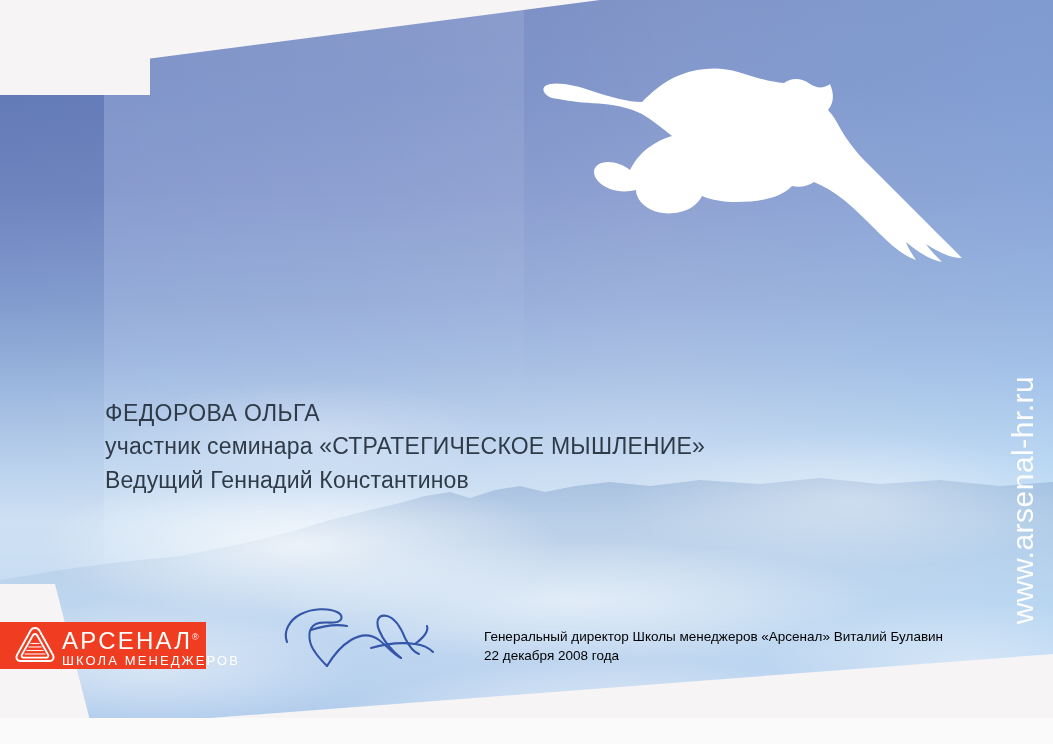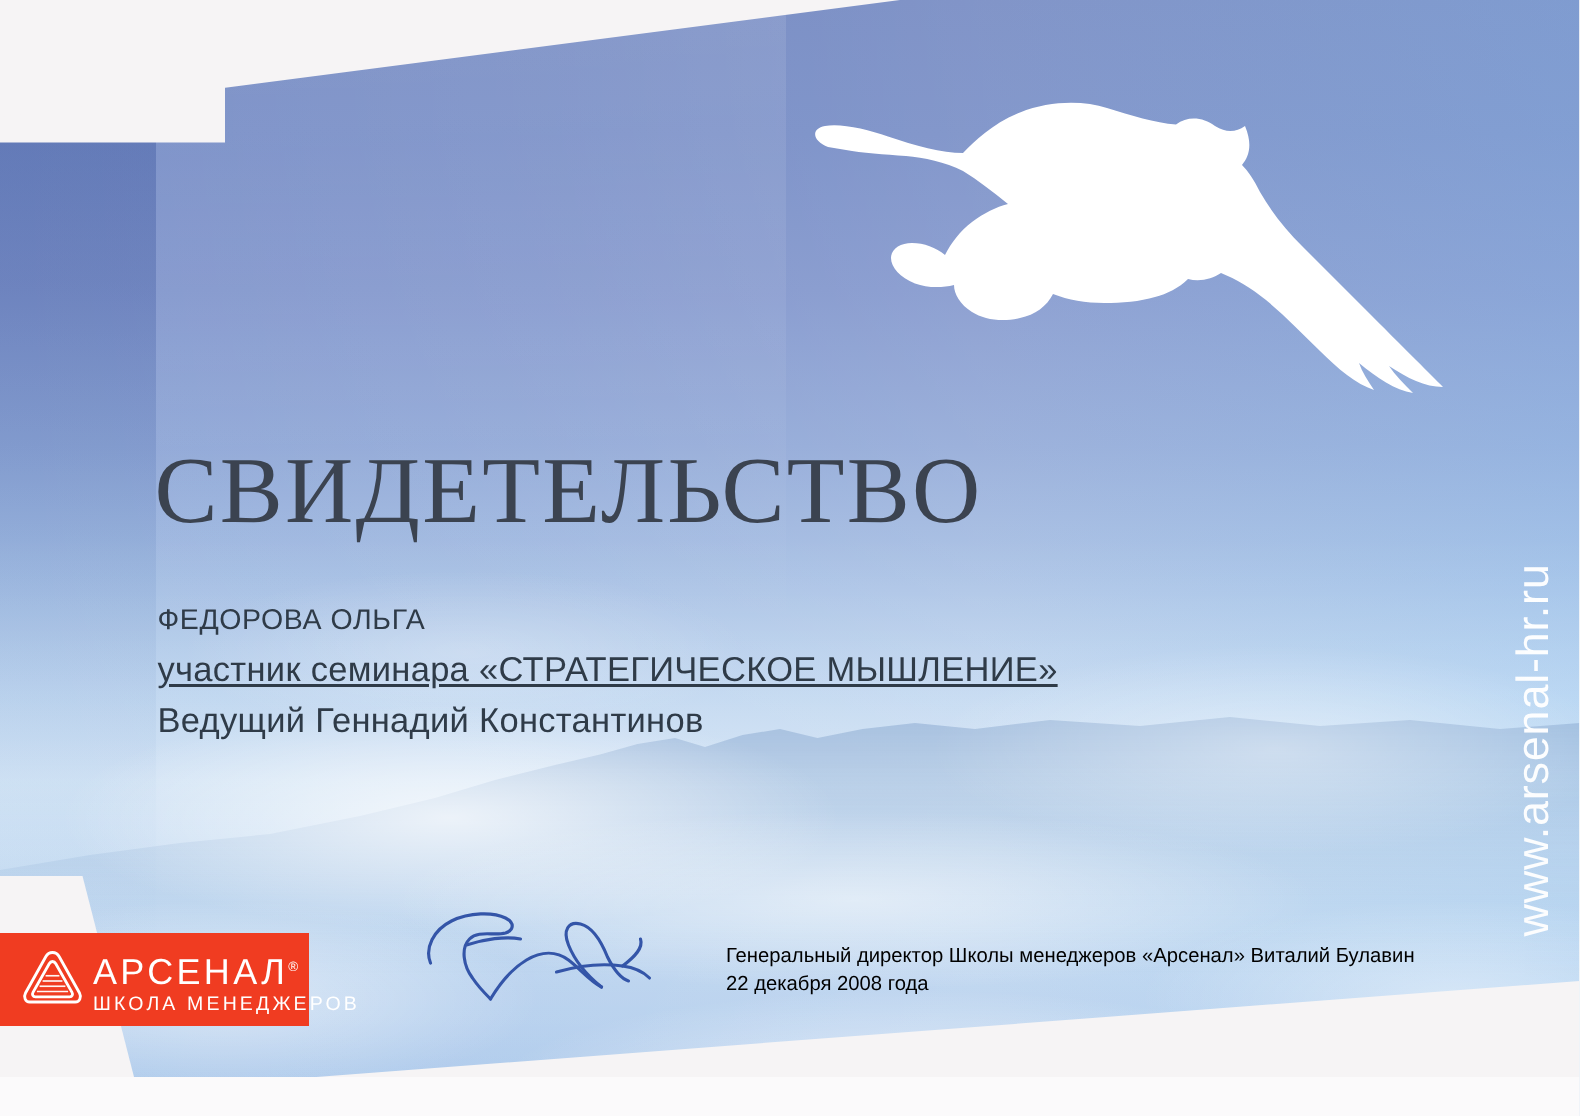--- a/index.html
+++ b/index.html
@@ -159,31 +159,30 @@
     color: #3b4350;
     white-space: nowrap;
   }
 
   .recipient-block {
     position: absolute;
     left: 105px; top: 398px;
     color: #2f3b48;
   }
   .recipient-name {
-    font-size: 19px;
+    font-size: 23px;
     letter-spacing: 0.4px;
     line-height: 31px;
     white-space: nowrap;
   }
   .recipient-role {
     font-size: 23px;
     letter-spacing: 0.2px;
     line-height: 34px;
     white-space: nowrap;
-    text-decoration: underline;
   }
   .recipient-trainer {
     font-size: 23px;
     letter-spacing: 0.2px;
     line-height: 34px;
     white-space: nowrap;
   }
 
   .footer-block {
     position: absolute;
@@ -218,21 +217,21 @@
     color: #ffffff;
     font-size: 30px;
     letter-spacing: 0.5px;
     opacity: 0.97;
   }
 
   
   .logo-box {
     position: absolute;
     left: 0; top: 622px;
-    width: 206px; height: 62px;
+    width: 206px; height: 47px;
     background: #f03c21;
     display: flex;
     align-items: center;
   }
   .logo-mark {
     width: 46px; height: 44px;
     margin-left: 12px;
     flex: 0 0 auto;
   }
   .logo-words {
@@ -312,21 +311,20 @@
          C132,70 122,62 112,56 C100,50 86,47 74,46
          C60,45 44,44 34,42 Z"></path>
   </svg>
 
   <div class="scan-top-left"></div>
   <div class="scan-top"></div>
   <div class="scan-left-edge"></div>
   <div class="scan-bottom"></div>
   <div class="scan-bottom-strip"></div>
 
-  <div class="cert-title">СВИДЕТЕЛЬСТВО</div>
 
   <div class="recipient-block">
     <div class="recipient-name">ФЕДОРОВА ОЛЬГА</div>
     <div class="recipient-role">участник семинара «СТРАТЕГИЧЕСКОЕ МЫШЛЕНИЕ»</div>
     <div class="recipient-trainer">Ведущий Геннадий Константинов</div>
   </div>
 
   <svg class="signature" viewBox="0 0 170 75">
     <g fill="none" stroke="#3455a8" stroke-width="2.1" stroke-linecap="round" stroke-linejoin="round">
       <path d="M12,42 C8,32 14,20 26,14 C38,8 54,8 62,12 C68,15 68,20 62,22

